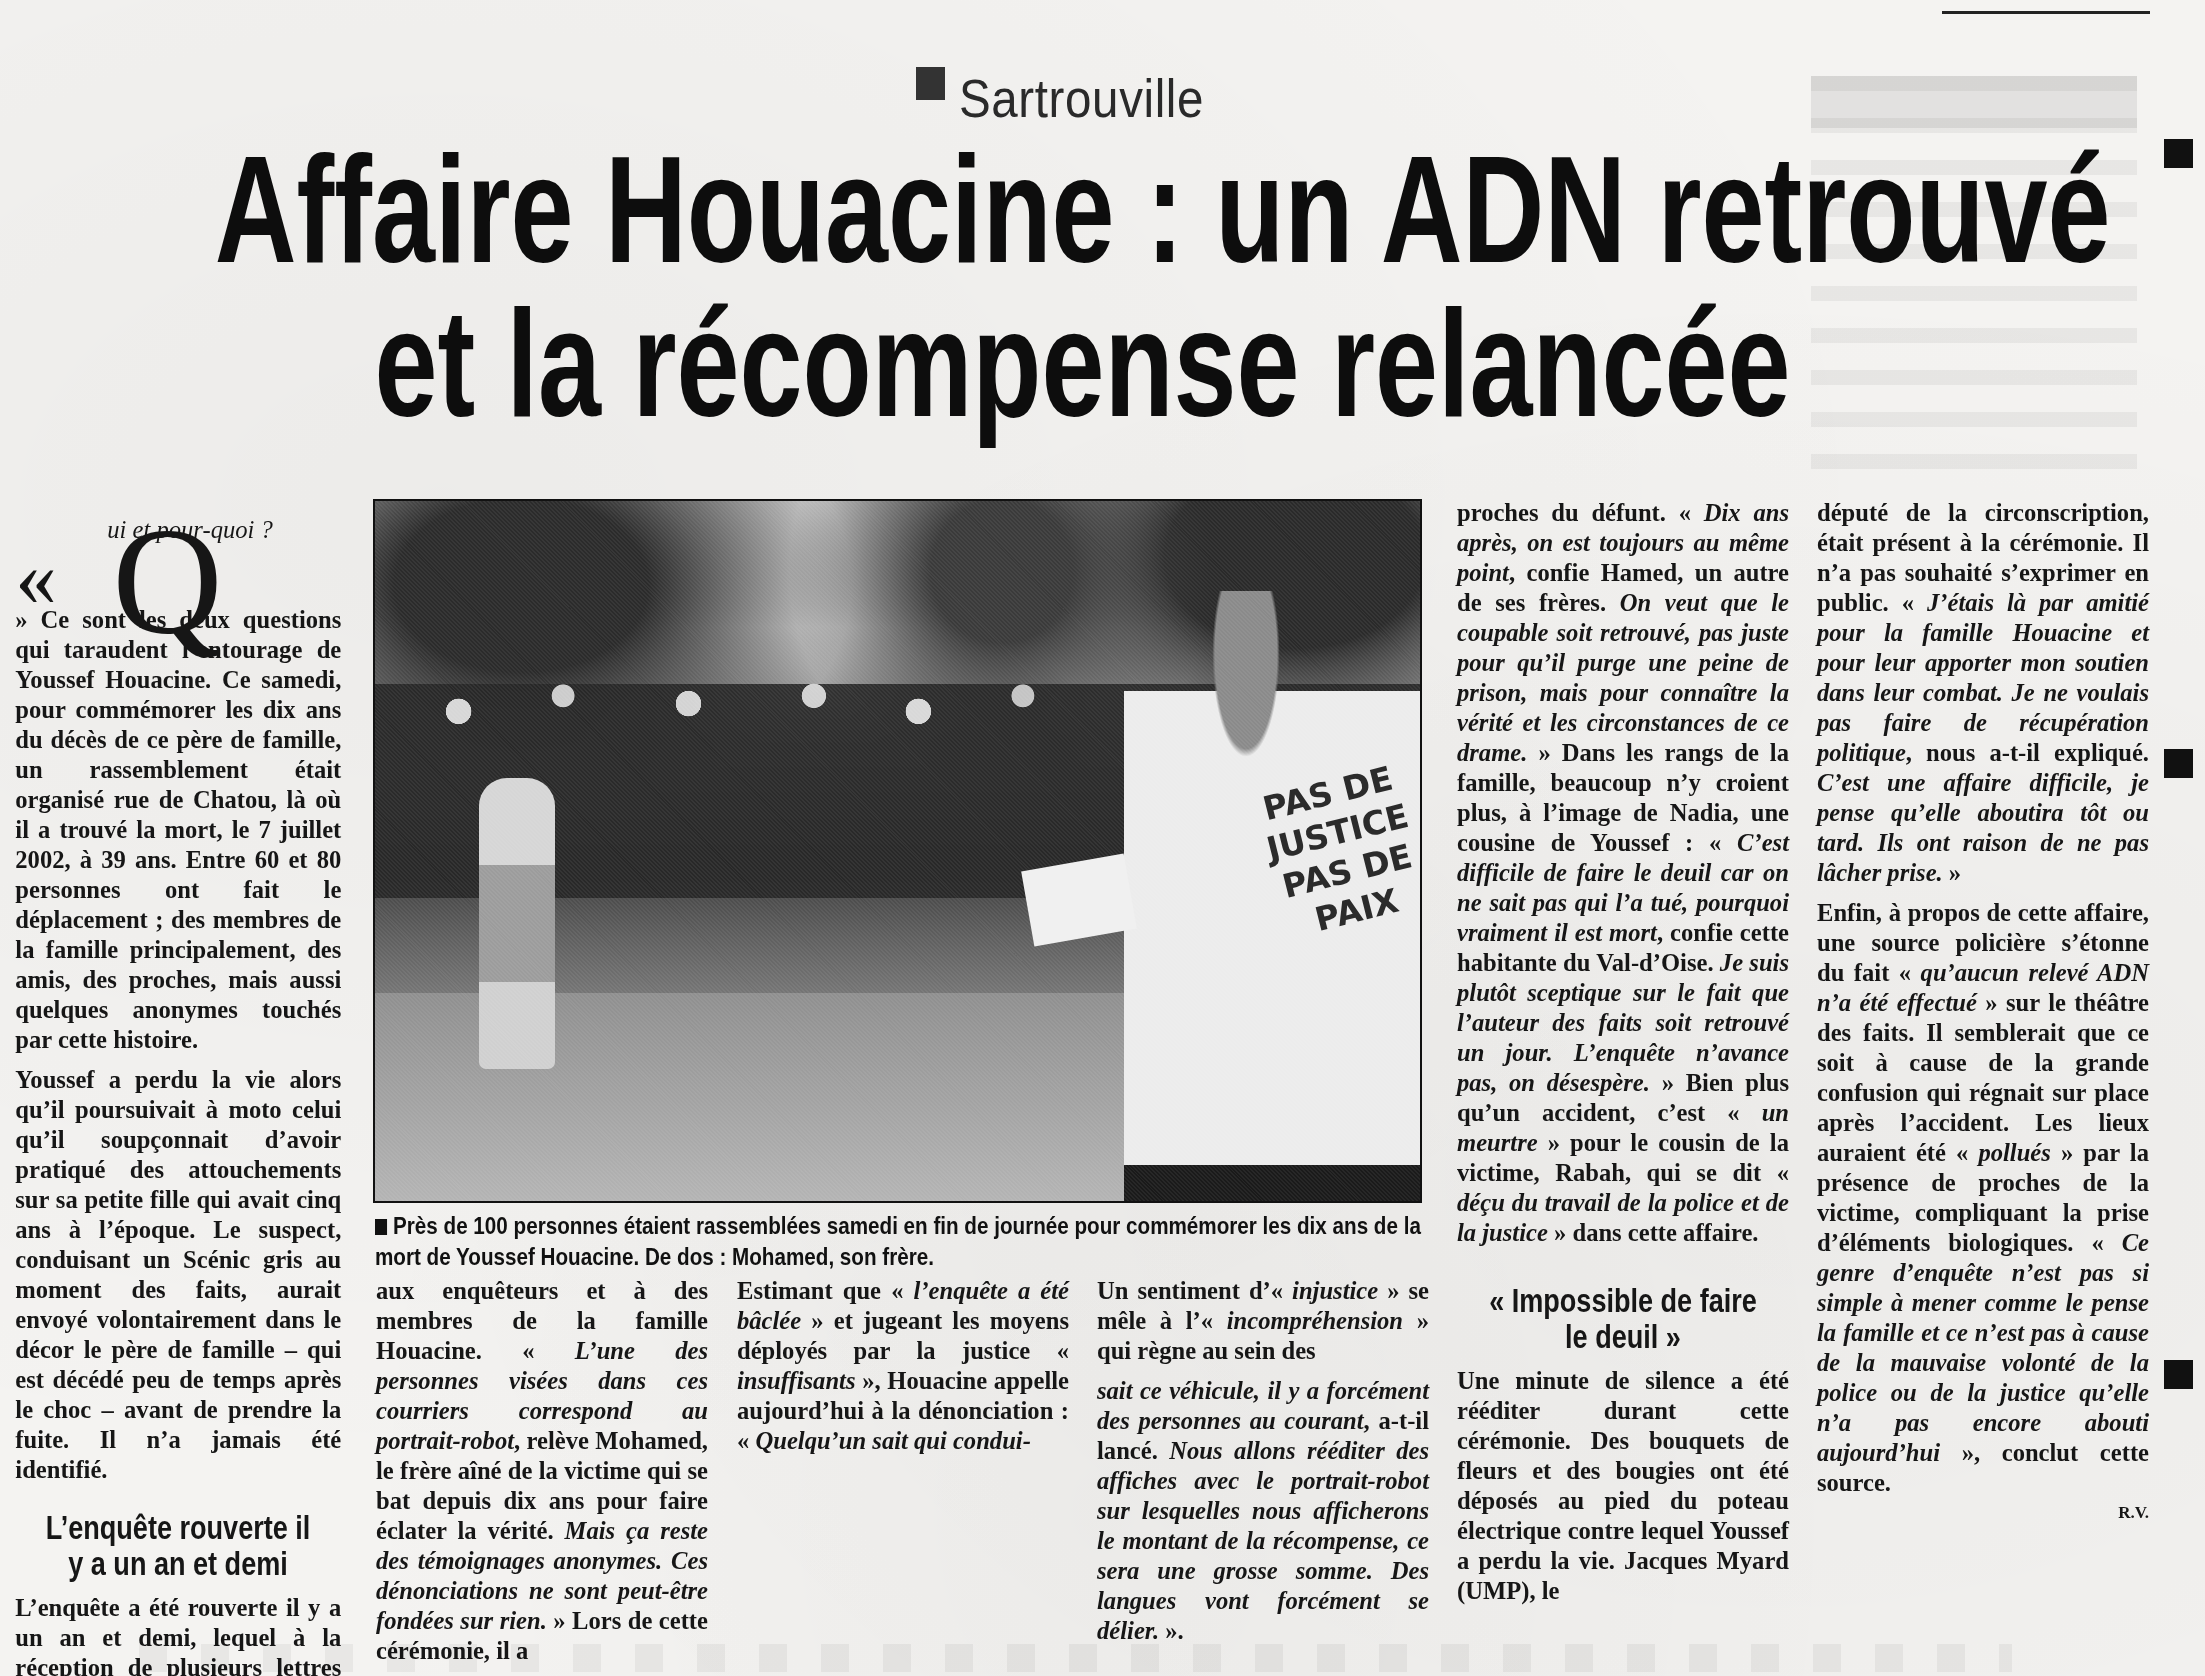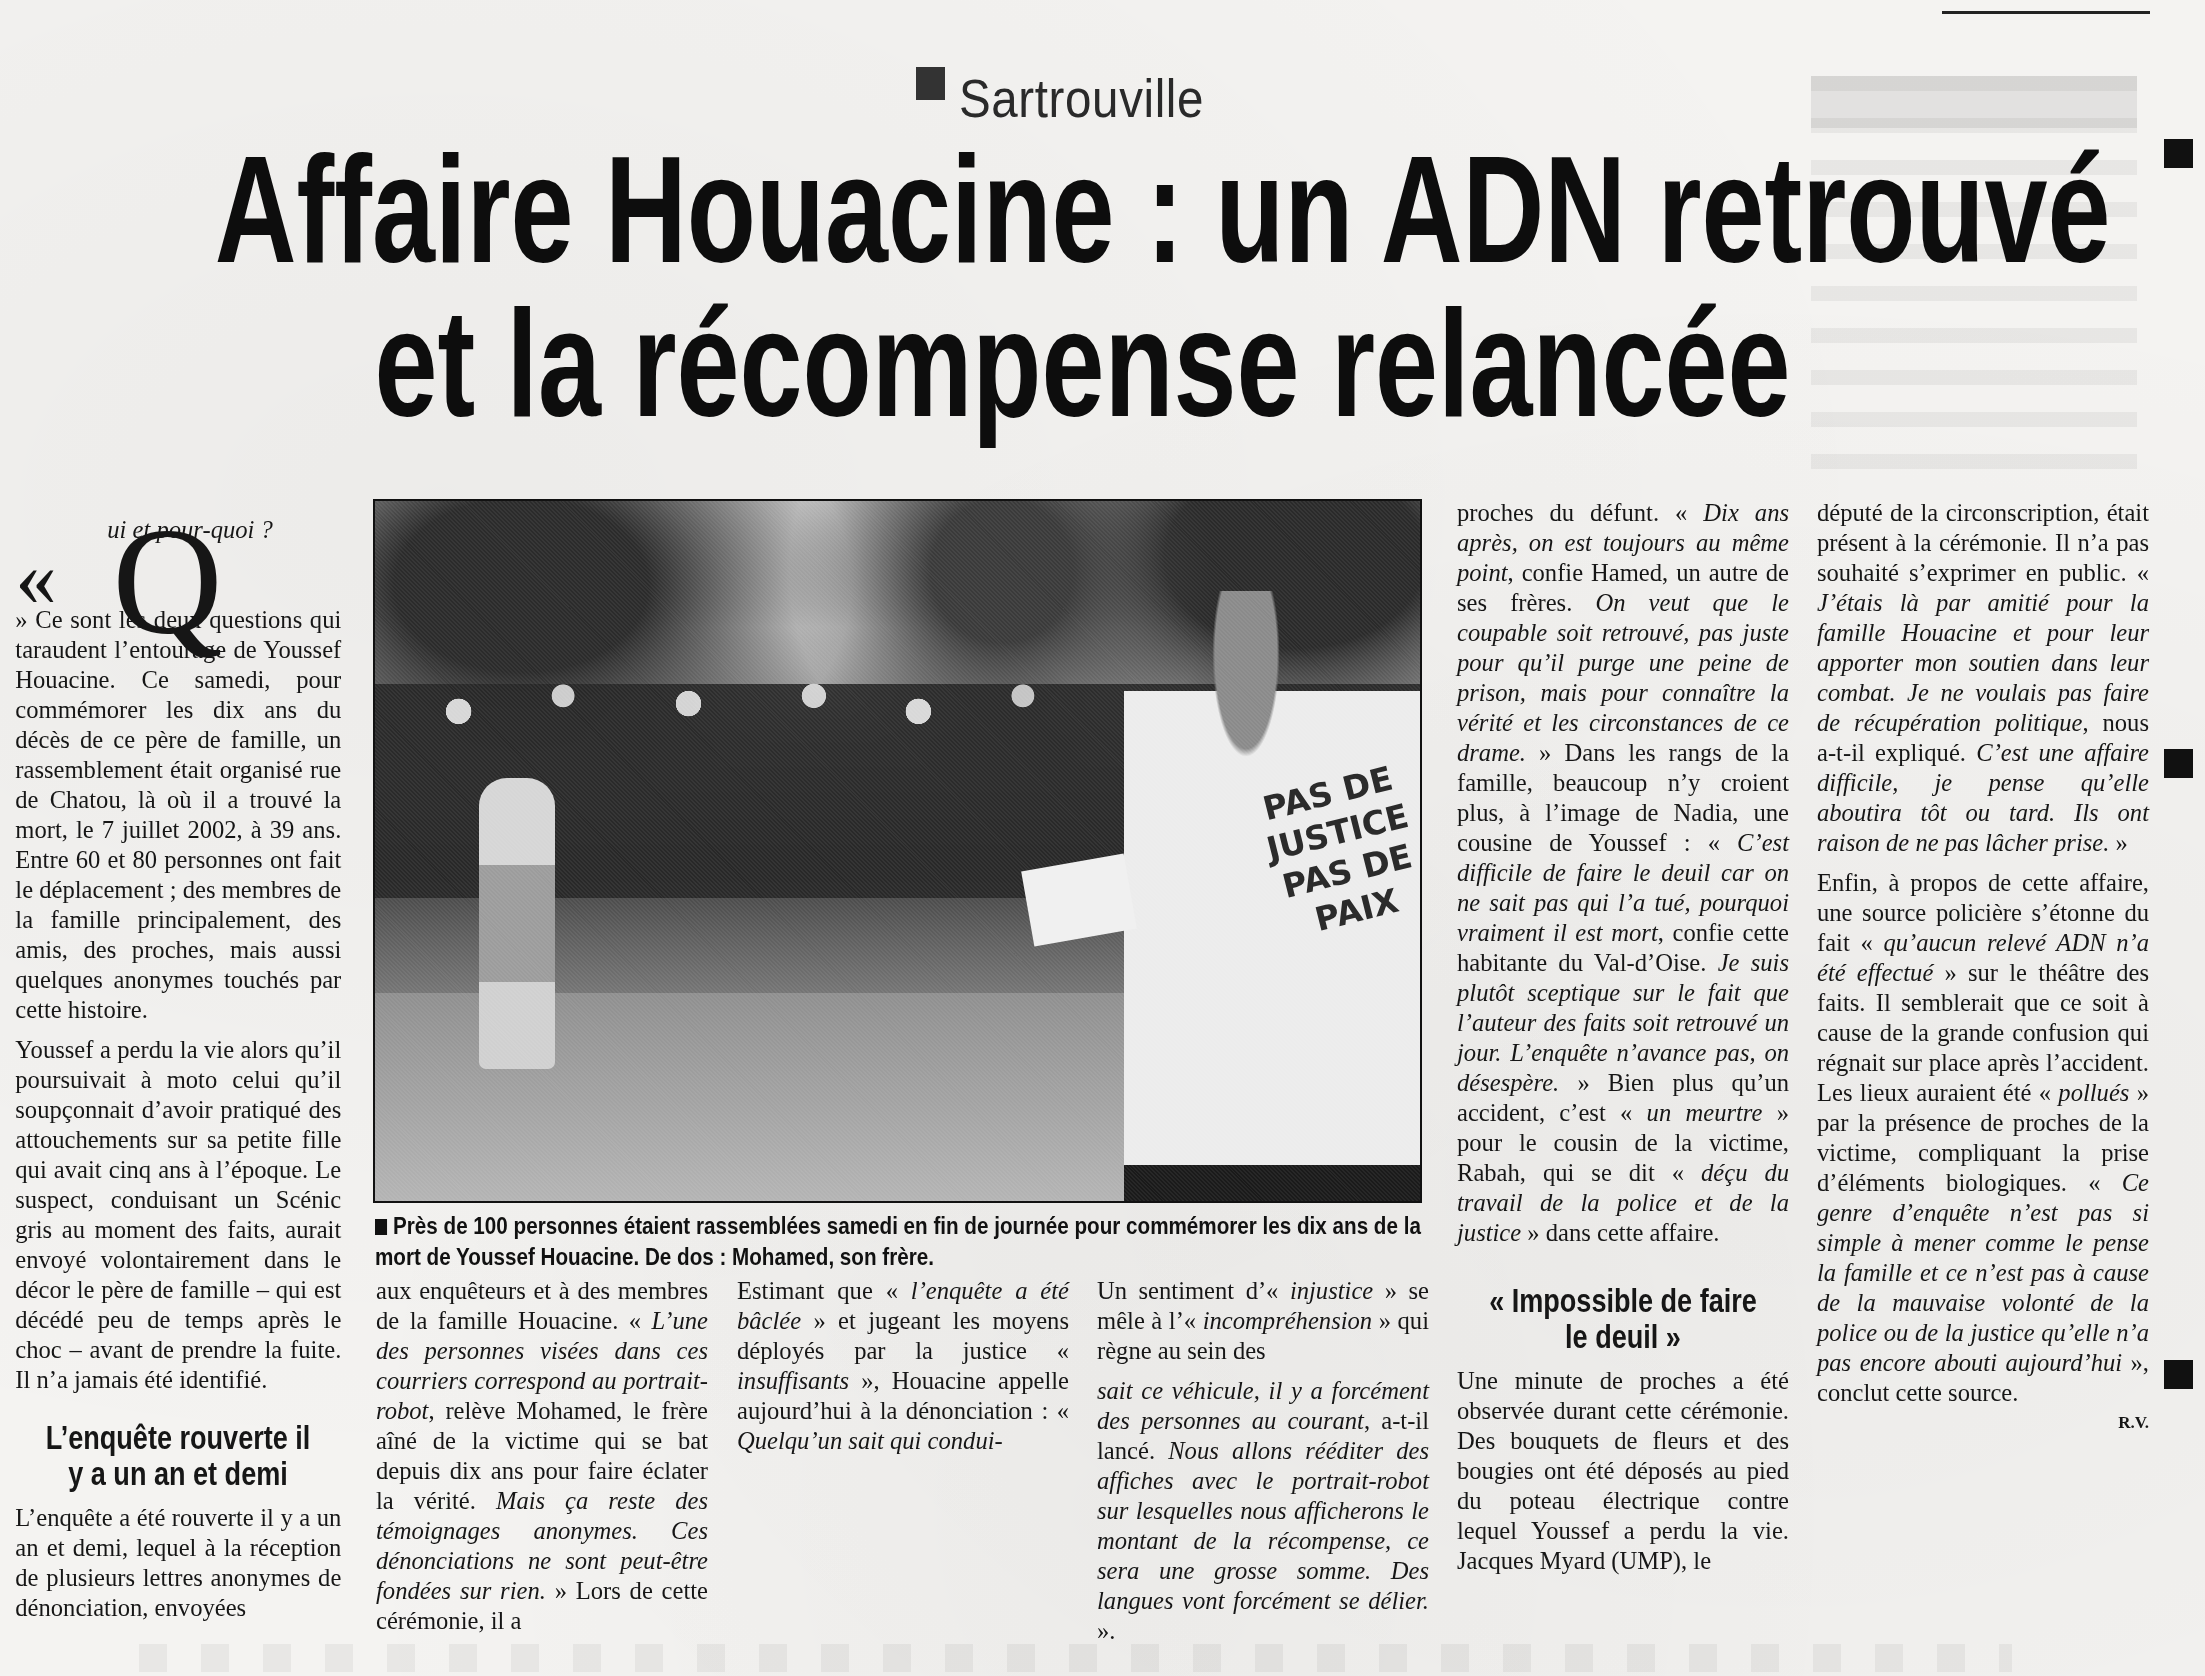--- a/index.html
+++ b/index.html
@@ -27,21 +27,21 @@
   .kicker-square { width:29px; height:33px; background:#333; }
   .kicker-text { font-family:"Liberation Sans", "DejaVu Sans", sans-serif; font-size:54px; color:#2a2a2a; letter-spacing:0.7px; transform:scaleX(0.88); transform-origin:left center; }
 
   .headline { position:absolute; left:146px; top:132px; width:1873px;
     font-family:"Liberation Sans", "DejaVu Sans", sans-serif;
     font-size:153px; line-height:154px; color:#0d0d0d; text-align:center;
     transform:scaleX(0.74); transform-origin:center top; margin-left:-236px; width:2345px; }
   .headline div { white-space:nowrap; }
 
   .col { position:absolute; font-size:24.6px; line-height:30px; text-align:justify; hyphens:manual; }
-  .col p { margin:0; }
+  .col p { margin:0;font-weight:bold; }
   .col p + p { margin-top:9.7px; }
   .col i { font-style:italic; }
   .col1 { left:15.3px; top:515px; width:326px; }
   .col2 { left:376px; top:1276px; width:332px; }
   .col3 { left:737px; top:1276px; width:332px; }
   .col4 { left:1097px; top:1276px; width:332px; }
   .col5 { left:1457px; top:498px; width:332px; }
   .col6 { left:1817px; top:498px; width:332px; }
 
   .dropcap-wrap { position:relative; height:123px; }
@@ -153,21 +153,21 @@
 </div>
 
 <div class="col col4">
   <p><span>Un sentiment d’« </span><i>injustice</i><span> » se mêle à l’« </span><i>incompréhension</i><span> » qui règne au sein des</span></p>
   <p><i>sait ce véhicule, il y a forcément des personnes au courant</i><span>, a-t-il lancé. </span><i>Nous allons rééditer des affiches avec le portrait-robot sur lesquelles nous afficherons le montant de la récompense, ce sera une grosse somme. Des langues vont forcément se délier.</i><span> ».</span></p>
 </div>
 
 <div class="col col5">
   <p><span>proches du défunt. « </span><i>Dix ans après, on est toujours au même point</i><span>, confie Hamed, un autre de ses frères. </span><i>On veut que le coupable soit retrouvé, pas juste pour qu’il purge une peine de prison, mais pour connaître la vérité et les circonstances de ce drame.</i><span> » Dans les rangs de la famille, beaucoup n’y croient plus, à l’image de Nadia, une cousine de Youssef : « </span><i>C’est difficile de faire le deuil car on ne sait pas qui l’a tué, pourquoi vraiment il est mort</i><span>, confie cette habitante du Val-d’Oise. </span><i>Je suis plutôt sceptique sur le fait que l’auteur des faits soit retrouvé un jour. L’enquête n’avance pas, on désespère.</i><span> » Bien plus qu’un accident, c’est « </span><i>un meurtre</i><span> » pour le cousin de la victime, Rabah, qui se dit « </span><i>déçu du travail de la police et de la justice</i><span> » dans cette affaire.</span></p>
   <div class="subhead" style="margin-top:35px;">« Impossible de faire le deuil »</div>
-  <p>Une minute de proches a été observée durant cette cérémonie. Des bouquets de fleurs et des bougies ont été déposés au pied du poteau électrique contre lequel Youssef a perdu la vie. Jacques Myard (UMP), le</p>
+  <p>Une minute de silence a été rééditer durant cette cérémonie. Des bouquets de fleurs et des bougies ont été déposés au pied du poteau électrique contre lequel Youssef a perdu la vie. Jacques Myard (UMP), le</p>
 </div>
 
 <div class="col col6">
   <p><span>député de la circonscription, était présent à la cérémonie. Il n’a pas souhaité s’exprimer en public. « </span><i>J’étais là par amitié pour la famille Houacine et pour leur apporter mon soutien dans leur combat. Je ne voulais pas faire de récupération politique</i><span>, nous a-t-il expliqué. </span><i>C’est une affaire difficile, je pense qu’elle aboutira tôt ou tard. Ils ont raison de ne pas lâcher prise.</i><span> »</span></p>
   <p><span>Enfin, à propos de cette affaire, une source policière s’étonne du fait « </span><i>qu’aucun relevé ADN n’a été effectué</i><span> » sur le théâtre des faits. Il semblerait que ce soit à cause de la grande confusion qui régnait sur place après l’accident. Les lieux auraient été « </span><i>pollués</i><span> » par la présence de proches de la victime, compliquant la prise d’éléments biologiques. « </span><i>Ce genre d’enquête n’est pas si simple à mener comme le pense la famille et ce n’est pas à cause de la mauvaise volonté de la police ou de la justice qu’elle n’a pas encore abouti aujourd’hui</i><span> », conclut cette source.</span></p>
   <div class="byline">R.V.</div>
 </div>
 
 <div class="bottom-ghost"></div>
 

